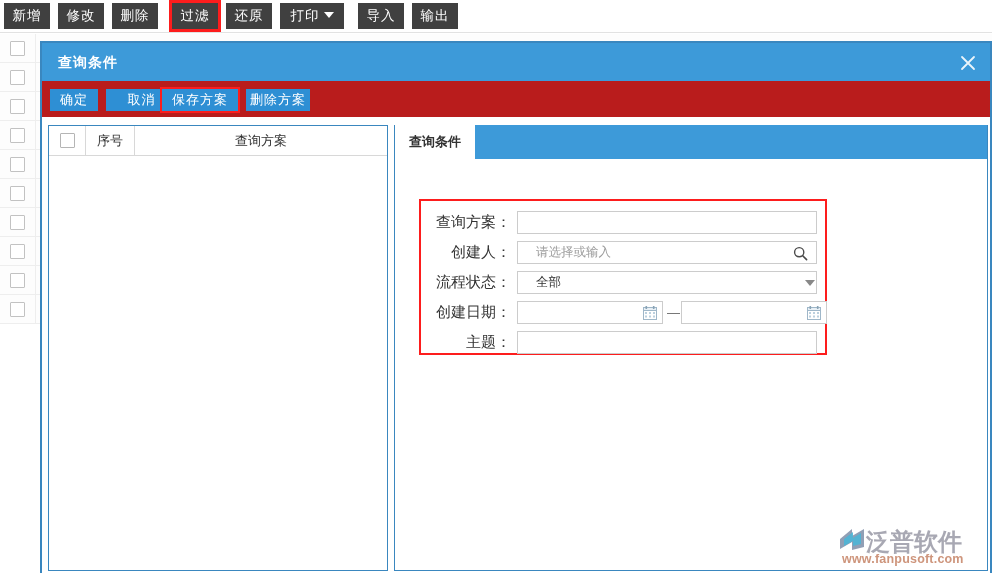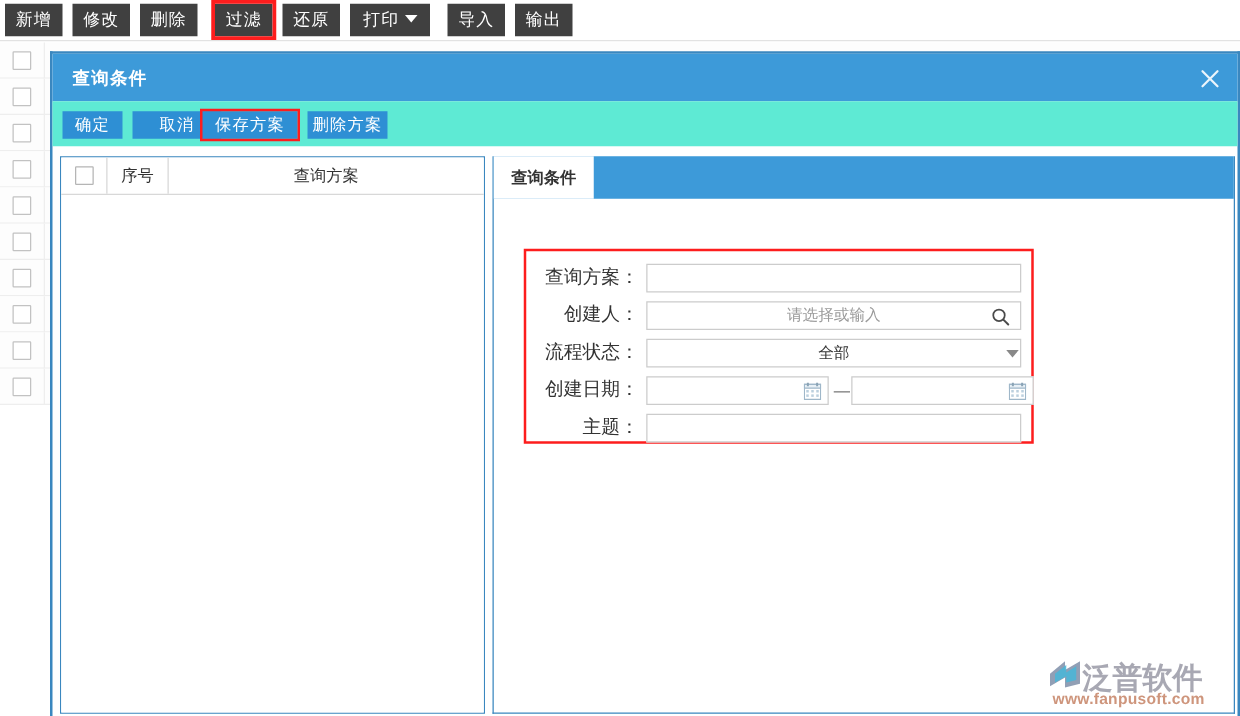--- a/index.html
+++ b/index.html
@@ -115,21 +115,21 @@
     width: 20px; height: 20px;
     cursor: pointer;
   }
   #dlg-close svg { display: block; }
 
   
   #dlg-actions {
     position: absolute;
     left: 0; top: 38px;
     width: 948px; height: 36px;
-    background: #5eead4;
+    background: #b91c1c;
   }
   .act-btn {
     position: absolute;
     top: 8px;
     height: 22px;
     background: #2e8fd4;
     color: #ffffff;
     font-size: 13px;
     line-height: 22px;
     text-align: center;
@@ -244,25 +244,24 @@
   .f-input {
     position: absolute;
     left: 96px;
     top: 4px;
     width: 300px;
     height: 23px;
     border: 1px solid #cccccc;
     background: #ffffff;
     font-size: 12.5px;
     color: #333333;
-    padding: 0 4px;
+    padding: 0 18px;
     line-height: 21px;
     outline: none;
     font-family: Liberation Mono, monospace;
-    text-align: center;
   }
   .f-input::placeholder { color: #9b9b9b; }
   .f-icon {
     position: absolute;
     cursor: pointer;
     line-height: 1;
   }
   .dt-half {
     position: absolute;
     top: 4px;

